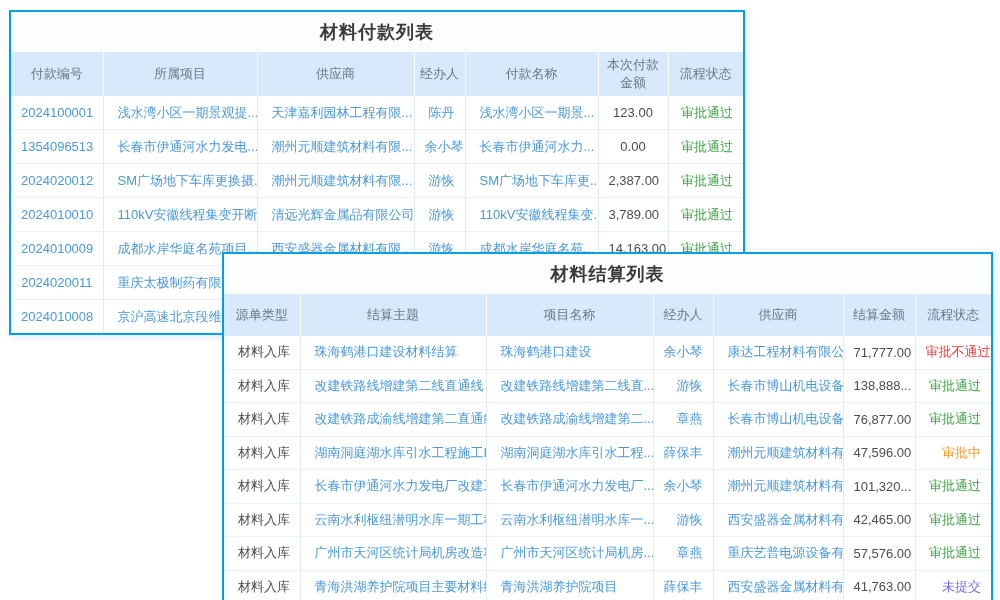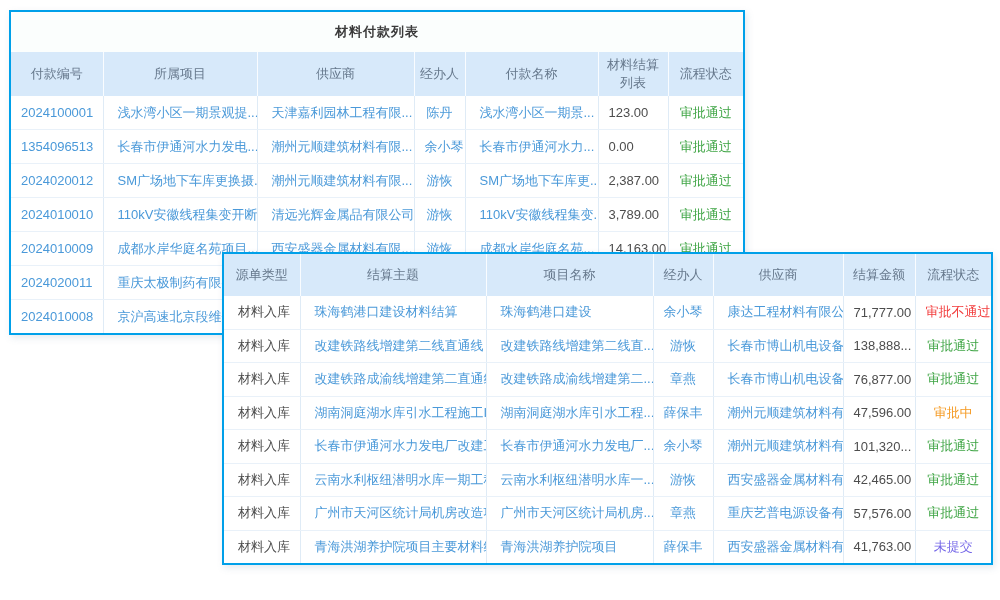--- a/index.html
+++ b/index.html
@@ -10,21 +10,21 @@
   }
   .panel {
     position:absolute; background:#ffffff;
     border:2px solid var(--panel-border,#00A0E9);
     box-shadow:2px 3px 7px rgba(110,140,165,.18);
   }
   .panel-payment   { left:9px;   top:10px;  width:732px; z-index:1; }
   .panel-settlement{ left:222px; top:252px; width:767px; z-index:2; }
   .panel-title {
     height:40px; line-height:40px; text-align:center;
-    font-size:13px; font-weight:bold; letter-spacing:1px;
+    font-size:18px; font-weight:bold; letter-spacing:1px;
     color:var(--title-text,#3a3a3a); background:var(--title-bg,#fbfefd);border-radius:8px;
   }
   table { border-collapse:collapse; table-layout:fixed; width:100%; }
   th {
     background:var(--header-bg,#d7e9fa); color:var(--header-text,#66788c);
     font-weight:normal; font-size:13px; text-align:center;
     border-right:1px solid rgba(255,255,255,.85);
     padding:2px 4px; line-height:1.35;
   }
   .panel-payment th { height:40px; }
@@ -33,22 +33,22 @@
   td {
     font-size:13px; height:33px; color:var(--body-text,#4d4d4d);
     border-right:1px solid #dfebf6; border-bottom:1px solid #e9f1f9;
     padding:0 10px; white-space:nowrap; overflow:hidden;
     background:#ffffff;
   }
   .panel-settlement td { height:32.5px; }
   td:last-child { border-right:none; }
   tr:last-child td { border-bottom:none;margin-left:21px; }
   .al-l { text-align:left; padding-left:14px; }
-  .al-c { text-align:center; }
-  .al-r { text-align:left; padding-right:10px; }
+  .al-c { text-align:right; }
+  .al-r { text-align:center; padding-right:10px; }
   .cell-link { color:var(--link,#4a99d9); cursor:pointer; }
   .cell-text { color:var(--body-text,#4d4d4d); }
   .st-approved    { color:var(--status-approved,#3fa545); }
   .st-rejected    { color:var(--status-rejected,#f23c3c); }
   .st-progress    { color:var(--status-in-progress,#f59a23); }
   .st-unsubmitted { color:var(--status-not-submitted,#7668e8); }
 </style>
 </head>
 <body>
 
@@ -64,21 +64,21 @@
         <col style="width: 70px;">
         <col style="width: 75px;">
       </colgroup>
       <thead>
         <tr>
           <th>付款编号</th>
           <th>所属项目</th>
           <th>供应商</th>
           <th>经办人</th>
           <th>付款名称</th>
-          <th>材料结算列表</th>
+          <th>本次付款金额</th>
           <th>流程状态</th>
         </tr>
       </thead>
       <tbody>
         <tr>
           <td class="al-c cell-link">2024100001</td>
           <td class="al-l cell-link">浅水湾小区一期景观提...</td>
           <td class="al-l cell-link">天津嘉利园林工程有限...</td>
           <td class="al-c cell-link">陈丹</td>
           <td class="al-l cell-link">浅水湾小区一期景...</td>
@@ -137,20 +137,21 @@
           <td class="al-c cell-link"></td>
           <td class="al-l cell-link"></td>
           <td class="al-r cell-text"></td>
           <td class="al-c st-none"></td>
         </tr>
       </tbody>
     </table>
 </section>
 
 <section class="panel panel-settlement">
+  <div class="panel-title">材料结算列表</div>
   <table id="settlement-table">
       <colgroup>
         <col style="width: 76px;">
         <col style="width: 186px;">
         <col style="width: 167px;">
         <col style="width: 60px;">
         <col style="width: 130px;">
         <col style="width: 72px;">
         <col style="width: 76px;">
       </colgroup>

